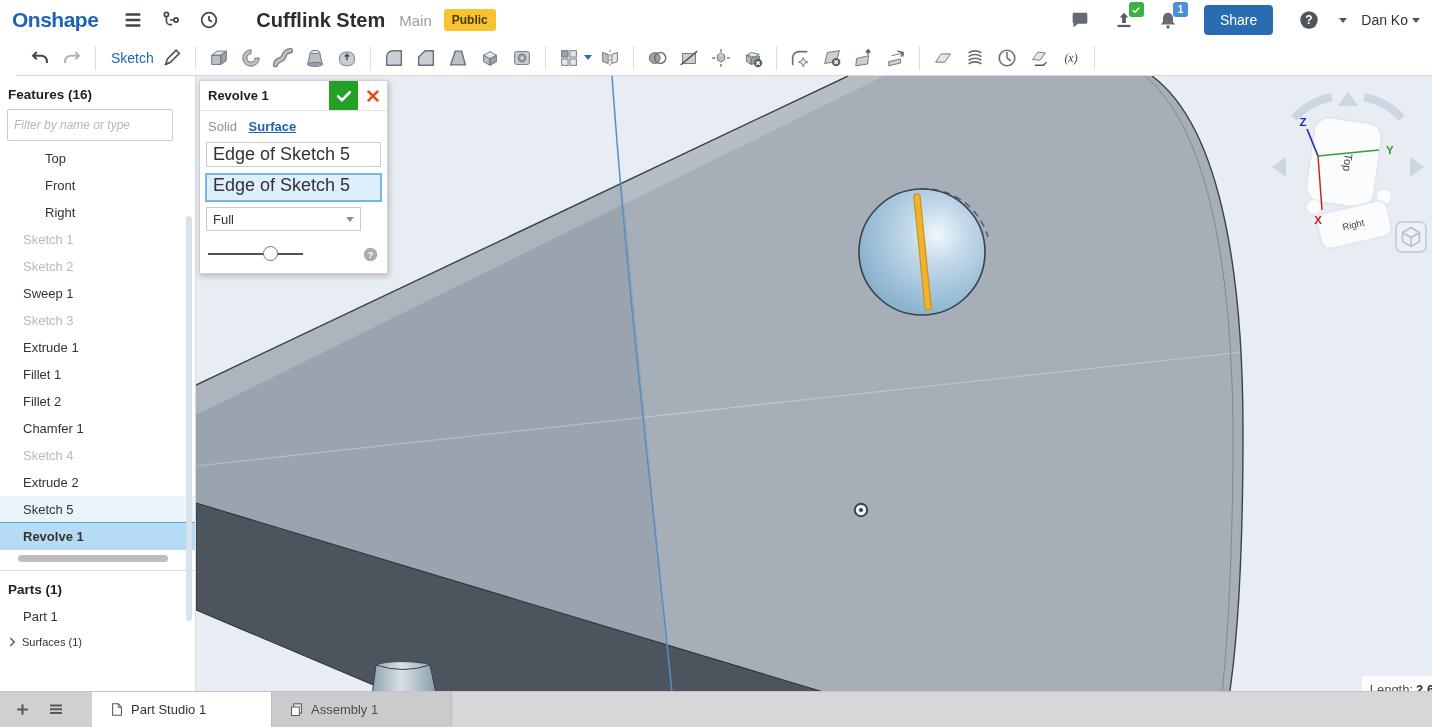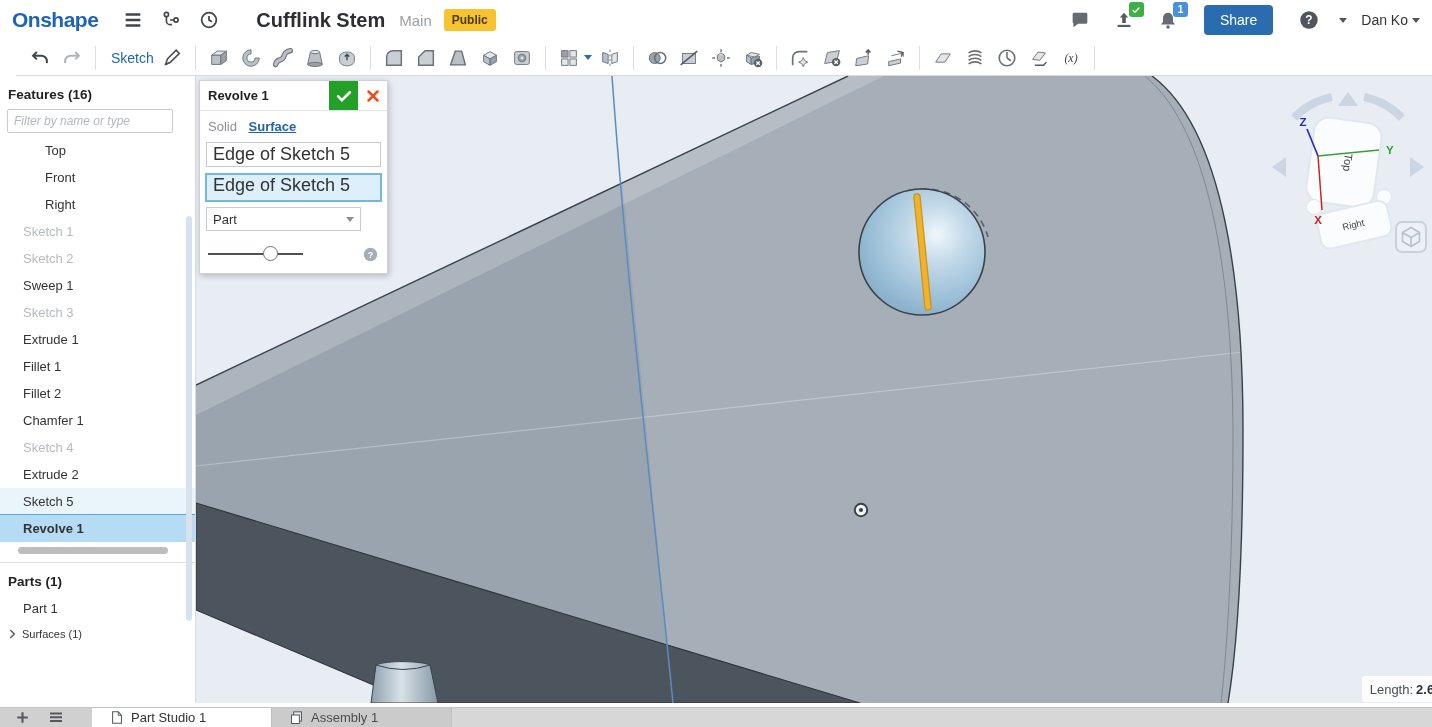--- a/index.html
+++ b/index.html
@@ -33,21 +33,21 @@
   .ticon.muted{opacity:.4;}
   .tdiv{width:1px;height:24px;background:#dcdee1;margin:0 7px;}
   .sketch-label{color:#1f66b0;font-size:14px;margin:0 2px 0 8px;}
   .tb-caret{width:0;height:0;border-left:4px solid transparent;border-right:4px solid transparent;
             border-top:5px solid #2a6cb0;margin:0 2px 0 -1px;}
 
   
   .left-panel{position:absolute;top:76px;left:0;width:196px;height:627px;background:#fff;
               border-right:1px solid #d8dadd;box-sizing:border-box;}
   .features-header,.parts-header{font-size:13.5px;font-weight:bold;color:#222;padding:11px 8px 7px;}
-  .filter-input{display:block;margin:0 7px;width:166px;height:24px;border:1px solid #c9cbce;border-radius:2px;
+  .filter-input{display:block;margin:0 7px;width:166px;height:32px;border:1px solid #c9cbce;border-radius:2px;
                 font-family:"Liberation Sans",sans-serif;font-size:12px;font-style:italic;color:#333;
                 padding:0 6px;box-sizing:border-box;outline:none;}
   .filter-input::placeholder{color:#b4b8bc;font-style:italic;}
   .feat-list{margin-top:4px;}
   .feat-row{height:27px;line-height:27px;font-size:13px;color:#333;padding-left:23px;box-sizing:border-box;}
   .feat-row.indent2{padding-left:45px;}
   .feat-row.suppressed{color:#b6babf;}
   .feat-row.soft{background:#e9f4fb;border-bottom:1px solid #5aa7d4;}
   .feat-row.selected{background:#b5dcf4;font-weight:bold;}
   .hscroll{height:7px;background:#bdbdbd;border-radius:4px;margin:5px 0 0 18px;width:150px;}
@@ -81,21 +81,21 @@
   .help-q{margin-left:auto;display:flex;}
 
   
   .viewport{position:absolute;left:196px;top:76px;width:1236px;height:627px;background:#e8ecf3;overflow:hidden;}
   .length-tip{position:absolute;left:1166px;top:600px;width:119px;height:26px;background:#fcfcfd;
               border-radius:3px 0 0 3px;display:flex;align-items:center;justify-content:center;
               font-size:13px;color:#4a4f54;}
   .length-tip b{color:#2f3338;margin:0 3px;}
 
   
-  .tabbar{position:absolute;left:0;bottom:0;width:1432px;height:20px;background:#d7d7d7;
+  .tabbar{position:absolute;left:0;bottom:0;width:1432px;height:36px;background:#d7d7d7;
           border-top:1px solid #c2c2c2;display:flex;box-sizing:border-box;}
   .tab-tools{width:92px;background:#d0d0d0;display:flex;align-items:center;gap:16px;padding-left:14px;box-sizing:border-box;}
   .tab{display:flex;align-items:center;gap:6px;padding:0 16px;font-size:13px;color:#333;
        border-right:1px solid #bdbdbd;box-sizing:border-box;min-width:180px;}
   .tab.active{background:#fff;}
   .tab.inactive{background:#cbcbcb;color:#4c4c4c;}
 </style>
 </head>
 <body>
 
@@ -490,21 +490,21 @@
       </span>
     </div>
     <div class="dialog-body">
       <div class="type-row">
         <span class="type-solid">Solid</span>
         <span class="type-surface">Surface</span>
       </div>
       <div class="sel-box">Edge of Sketch 5</div>
       <div class="sel-box active">Edge of Sketch 5</div>
       <div class="select-box">
-        <span>Part</span>
+        <span>Full</span>
         <span class="sel-caret"></span>
       </div>
       <div class="slider-row">
         <div class="slider-track">
           <div class="slider-handle"></div>
         </div>
         <span class="help-q">
           <svg width="17" height="17" viewBox="0 0 24 24">
               <circle cx="12" cy="12" r="9.5" fill="#a6adb4"></circle>
               <text x="12" y="16.4" font-size="13" font-weight="bold" fill="#fff" text-anchor="middle" font-family="Liberation Sans,sans-serif">?</text>

